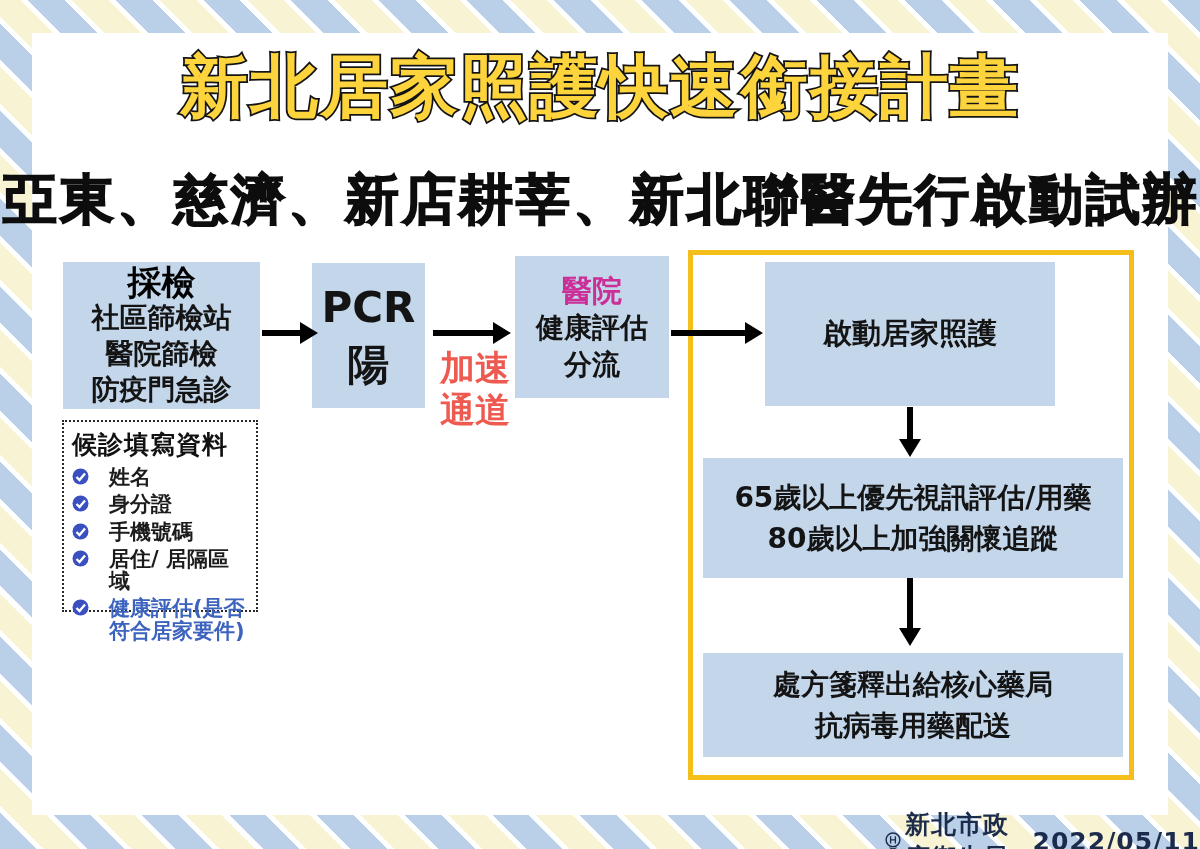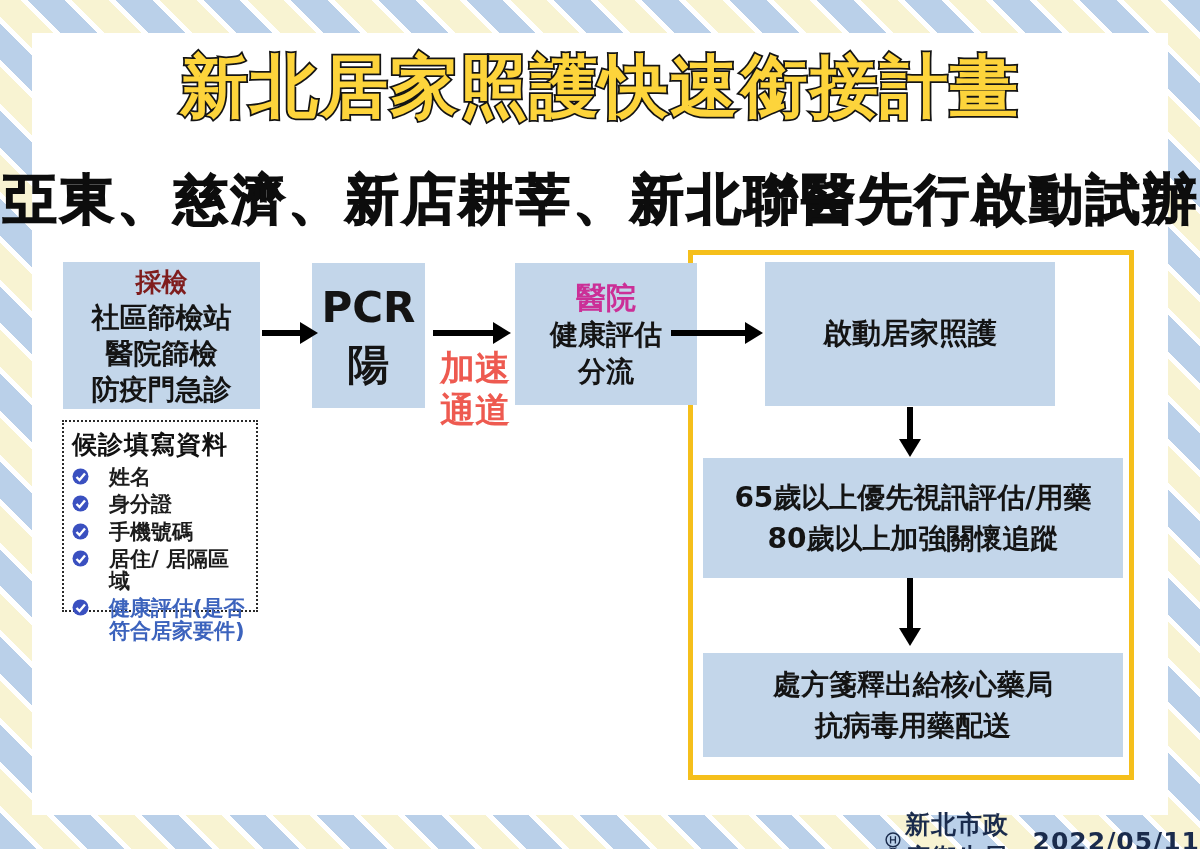--- a/index.html
+++ b/index.html
@@ -31,23 +31,23 @@
   }
 
   .bluebox {
     position:absolute; background:#c3d6ea; color:#141414;
     display:flex; flex-direction:column; align-items:center; justify-content:center;
     text-align:center; font-weight:600; z-index:2;
   }
   .bluebox .tag { font-weight:800; }
 
   #box-testing { left:63px; top:262px; width:197px; height:147px; font-size:28px; line-height:36px; }
-  #box-testing .tag { color:#7f1d1d; font-size:26px; }
+  #box-testing .tag { color:#000000; font-size:34px; }
   #box-pcr { left:312px; top:263px; width:113px; height:145px; font-size:42px; line-height:45px;gap:12px; }
-  #box-hospital { left:515px; top:263px; width:182px; height:142px; font-size:28px; line-height:37px; }
+  #box-hospital { left:515px; top:256px; width:154px; height:142px; font-size:28px; line-height:37px; }
   #box-hospital .tag { color:#cb2f97; font-size:30px; }
   #box-homecare { left:765px; top:262px; width:290px; height:144px; font-size:29px; }
   #box-elderly { left:703px; top:458px; width:420px; height:120px; font-size:28px; line-height:41px; }
   #box-prescription { left:703px; top:653px; width:420px; height:104px; font-size:28px; line-height:41px; }
 
   .highlight-frame {
     position:absolute; left:688px; top:250px; width:446px; height:530px;
     border:5px solid #f5bf1b; z-index:1; background:transparent;
   }
 

